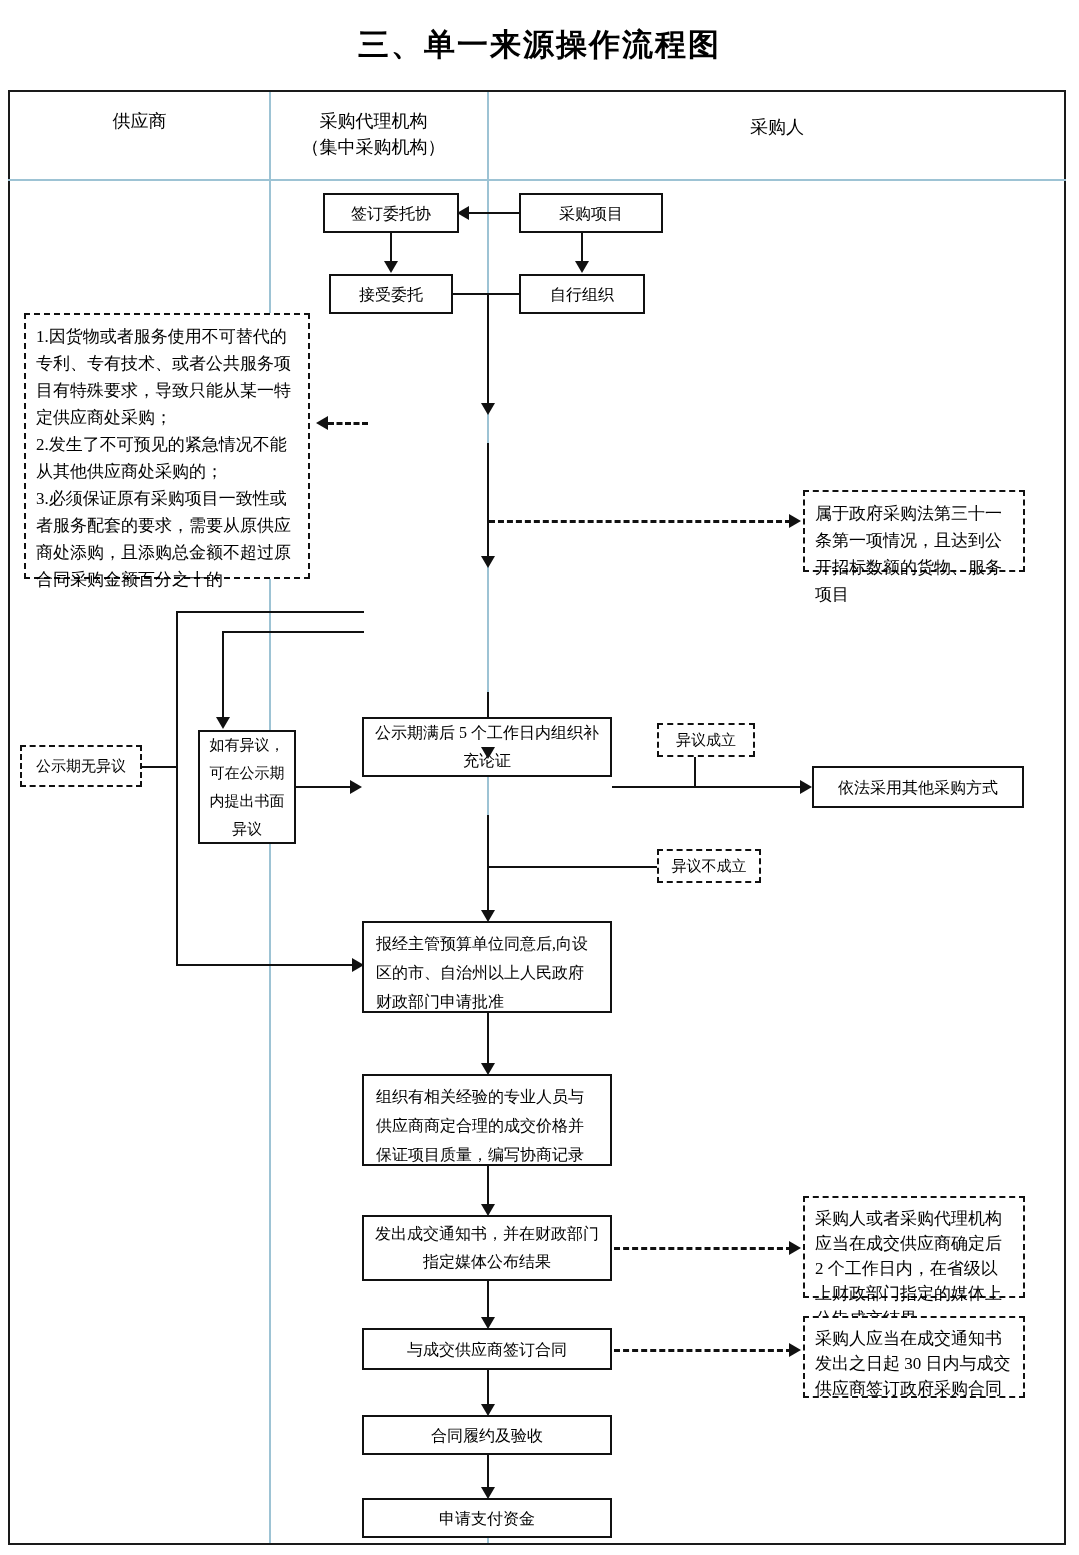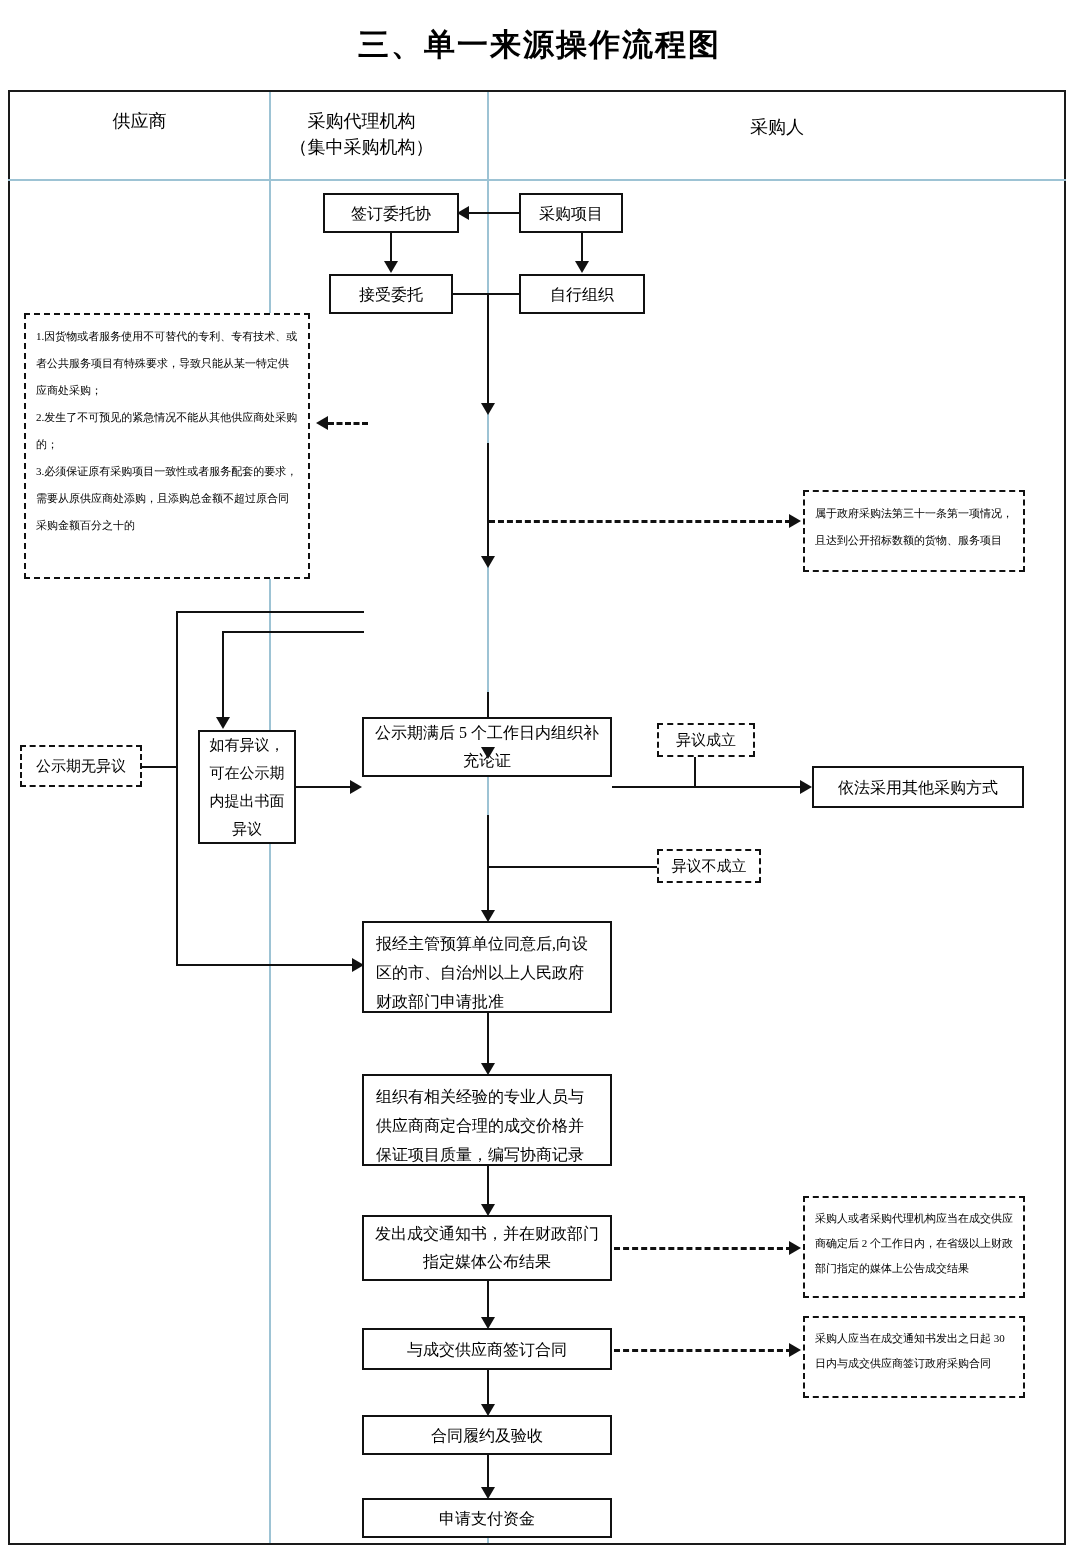--- a/index.html
+++ b/index.html
@@ -17,21 +17,21 @@
 
   
   .box{position:absolute;box-sizing:border-box;border:2px solid #111;background:#fff;
        display:flex;align-items:center;justify-content:center;text-align:center;
        font-size:16px;line-height:27px;padding:4px 8px;z-index:3;}
   .box.small{font-size:15px;}
   .box.justify{text-align:left;}
 
   
   .note{position:absolute;box-sizing:border-box;border:2px dashed #111;background:#fff;
-        font-size:11px;line-height:27px;padding:8px 10px;text-align:left;z-index:3;}
+        font-size:17px;line-height:27px;padding:8px 10px;text-align:left;z-index:3;}
   .note.center{display:flex;align-items:center;justify-content:center;text-align:center;padding:4px 6px;}
   .note.lbl{font-size:15px;}
 
   
   .ln{position:absolute;background:#111;z-index:2;}
   .lnv{width:2px;}
   .lnh{height:2px;}
   .dln{position:absolute;z-index:2;}
   .dlnh{height:0;border-top:3px dashed #111;}
   .arw{position:absolute;width:0;height:0;z-index:4;}
@@ -47,30 +47,30 @@
   <div id="title">三、单一来源操作流程图</div>
 
   <div class="frame"></div>
   <div class="lane-div" style="left:269px;top:92px;height:1451px;"></div>
   <div class="lane-div" style="left:487px;top:92px;height:1451px;"></div>
   <div class="lane-head-rule"></div>
 
   <div class="lane-title" style="left:10px;top:108px;width:259px;">
     <span>供应商</span>
   </div>
-  <div class="lane-title" style="left:271px;top:108px;width:181px;">
+  <div class="lane-title" style="left:271px;top:108px;width:181px;padding-left:12px;">
     <div>采购代理机构</div>
     <div>（集中采购机构）</div>
   </div>
   <div class="lane-title" style="left:489px;top:114px;width:576px;">
     <span>采购人</span>
   </div>
 
   <div class="box" style="left:323px;top:193px;width:136px;height:40px;">签订委托协</div>
-  <div class="box" style="left:519px;top:193px;width:104px;height:40px;">采购项目</div>
+  <div class="box" style="left:519px;top:193px;width:144px;height:40px;">采购项目</div>
 
   <div class="ln lnh" style="left:469px;top:212px;width:51px;"></div>
   <div class="arw arw-l" style="left:457px;top:206px;"></div>
 
   <div class="box" style="left:329px;top:274px;width:124px;height:40px;">接受委托</div>
   <div class="box" style="left:519px;top:274px;width:126px;height:40px;">自行组织</div>
 
   <div class="ln lnv" style="left:390px;top:233px;height:30px;"></div>
   <div class="arw arw-d" style="left:384px;top:261px;"></div>
 

